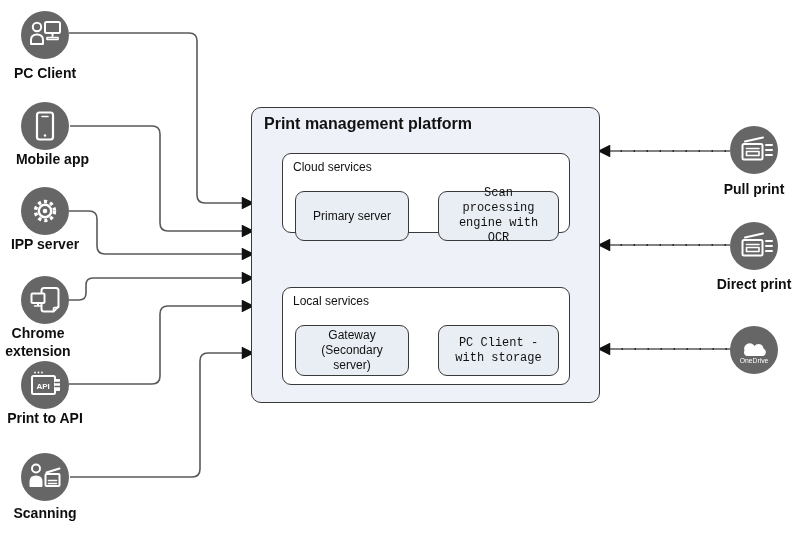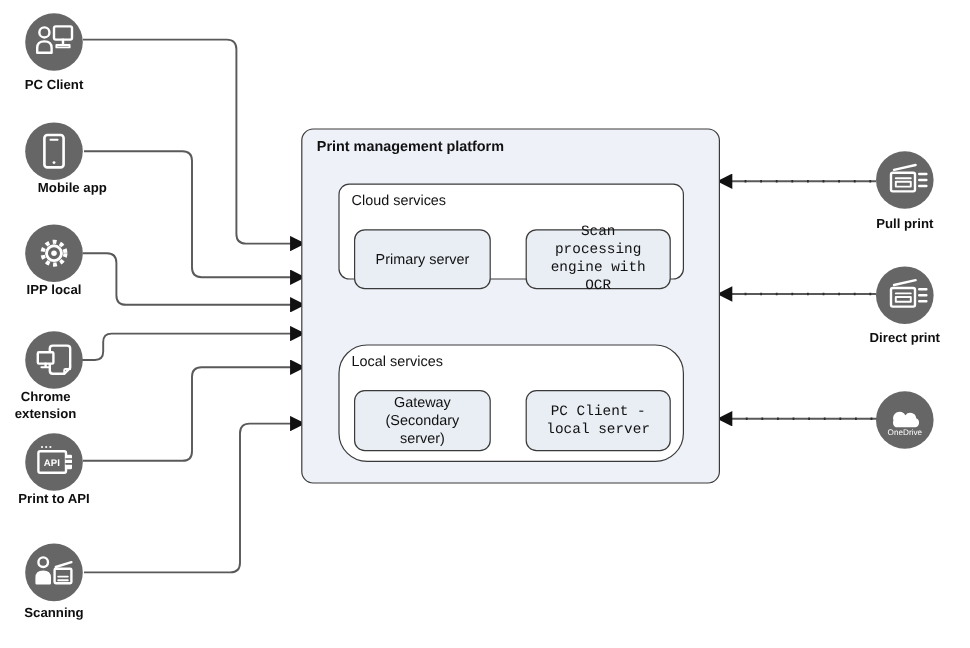--- a/index.html
+++ b/index.html
@@ -7,35 +7,35 @@
     position:relative;width:808px;height:540px;background:#ffffff;
     font-family:"Liberation Sans",sans-serif;color:#111;overflow:hidden;
   }
   #connectors{position:absolute;left:0;top:0;z-index:1;}
   .icon-circle{
     position:absolute;width:48px;height:48px;border-radius:50%;
     background:#666666;z-index:2;display:flex;align-items:center;justify-content:center;text-align:center;
   }
   .node-label{
     position:absolute;z-index:2;text-align:center;
-    font-size:11px;font-weight:bold;line-height:1.3;color:#0e0e0e;
+    font-size:14px;font-weight:bold;line-height:1.3;color:#0e0e0e;
   }
   .platform{
     position:absolute;left:251px;top:107px;width:349px;height:296px;
     background:#eef2f8;border:1px solid #3a3a3a;border-radius:10px;z-index:2;box-sizing:border-box;
   }
   .platform-title{
-    position:absolute;left:12px;top:7px;font-size:12px;font-weight:bold;
+    position:absolute;left:12px;top:7px;font-size:16px;font-weight:bold;
   }
   .group-box{
     position:absolute;left:30px;width:288px;background:#ffffff;
     border:1px solid #3a3a3a;border-radius:9px;box-sizing:border-box;
   }
   .group-cloud{top:45px;height:80px;padding-left:48px;}
-  .group-local{top:179px;height:98px;border-radius:24px;}
+  .group-local{top:179px;height:98px;}
   .group-label{position:absolute;left:10px;top:6px;font-size:12px;}
   .inner-node{
     position:absolute;top:37px;background:#e9eef4;border:1px solid #3a3a3a;
     border-radius:9px;box-sizing:border-box;display:flex;align-items:center;justify-content:center;
     text-align:center;font-size:12px;line-height:1.25;padding:3px 6px;
   }
   .inner-left{left:12px;width:114px;height:50px;}
   .inner-right{left:155px;width:121px;height:50px;font-family:Liberation Mono, monospace;}
   .group-local .inner-left,.group-local .inner-right{height:51px;}
   svg text{font-family:"Liberation Sans",sans-serif;}
@@ -81,21 +81,21 @@
         <span>Scan processing engine with OCR</span>
       </div>
     </div>
 
     <div class="group-box group-local">
       <div class="group-label">Local services</div>
       <div class="inner-node inner-left">
         <span>Gateway (Secondary server)</span>
       </div>
       <div class="inner-node inner-right">
-        <span>PC Client - local server</span>
+        <span>PC Client - with storage</span>
       </div>
     </div>
   </div>
 
   <div class="icon-circle" style="left:21px;top:11px;">
     <svg width="44" height="44" viewBox="-22 -22 44 44" fill="none" stroke="#fff" stroke-width="2" stroke-linecap="round" stroke-linejoin="round">
       <circle cx="-8" cy="-8" r="4.2"></circle>
       <path d="M-14 9 V5 Q-14 -0.5 -8 -0.5 Q-2 -0.5 -2 5 V9 Z"></path>
       <rect x="0" y="-13" width="15" height="11" rx="1.5"></rect>
       <path d="M7.5 -2 V1"></path>
@@ -113,21 +113,21 @@
   </div>
   <div class="node-label" style="left:1px;top:150px;width:88px;text-align:right;">Mobile app</div>
 
   <div class="icon-circle" style="left:21px;top:187px;">
     <svg width="44" height="44" viewBox="-22 -22 44 44" fill="none" stroke="#fff">
       <circle cx="0" cy="0" r="9.5" stroke-width="3.4" stroke-dasharray="3.2 3"></circle>
       <circle cx="0" cy="0" r="6.2" stroke-width="2.4"></circle>
       <circle cx="0" cy="0" r="2.3" fill="#fff" stroke="none"></circle>
     </svg>
   </div>
-  <div class="node-label" style="left:1px;top:235px;width:88px;">IPP local</div>
+  <div class="node-label" style="left:1px;top:235px;width:88px;">IPP server</div>
 
   <div class="icon-circle" style="left:21px;top:276px;">
     <svg width="44" height="44" viewBox="-22 -22 44 44" fill="none" stroke="#fff" stroke-width="2" stroke-linecap="round" stroke-linejoin="round">
       <path d="M-1 -12 H11 Q13.5 -12 13.5 -9.5 V6.5 L8.5 11.5 H-1 Q-3.5 11.5 -3.5 9 V-9.5 Q-3.5 -12 -1 -12 Z"></path>
       <path d="M8.5 11.5 V8.5 Q8.5 7.5 9.5 7.5 H13.5" stroke-width="1.6"></path>
       <rect x="-13.5" y="-6.5" width="13" height="9.5" rx="1" fill="#666666" stroke="#fff"></rect>
       <path d="M-7 3 V5"></path>
       <path d="M-10.5 6 H-3.5" stroke-width="1.6"></path>
     </svg>
   </div>

